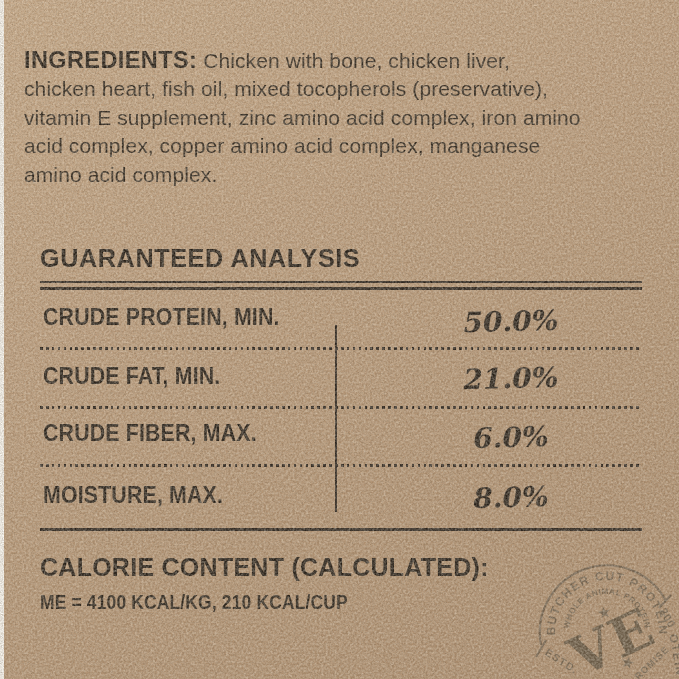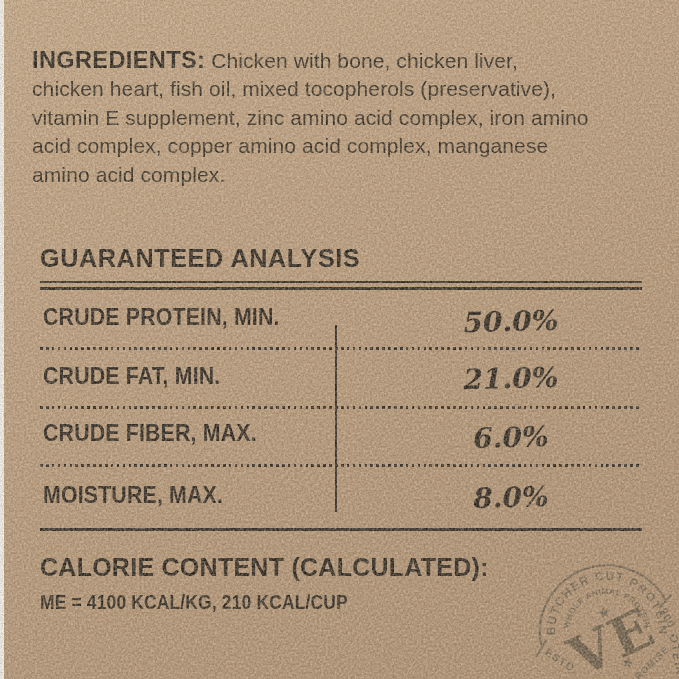--- a/index.html
+++ b/index.html
@@ -4,21 +4,21 @@
 <style>
   html,body{margin:0;padding:0;background:#888;}
   .page{
     position:relative;width:679px;height:679px;overflow:hidden;
     background:linear-gradient(155deg,#c6a887 0%,#bb9c7c 38%,#b49575 62%,#ab8c6d 100%);
     font-family:"Liberation Sans",sans-serif;color:#2a231b;
   }
   .edge-strip{position:absolute;left:0;top:0;width:4px;height:679px;background:#fbfaf6;z-index:8;}
 
   
-  .ingredients{position:absolute;left:32px;top:46px;width:606px;font-size:21px;line-height:28.4px;color:#2b241c;letter-spacing:0.1px;z-index:3;}
+  .ingredients{position:absolute;left:24px;top:46px;width:606px;font-size:21px;line-height:28.4px;color:#2b241c;letter-spacing:0.1px;z-index:3;}
   .ing-heading{font-weight:700;font-size:23.5px;letter-spacing:0.4px;color:#201a14;}
   .ing-text{white-space:pre-line;}
 
   
   .ga-title{position:absolute;left:40px;top:243px;font-size:26px;font-weight:700;letter-spacing:0.6px;color:#201a14;transform:scaleX(0.97);transform-origin:0 0;z-index:3;}
   .rule{position:absolute;left:40px;width:602px;background:#27201a;z-index:3;}
   .rule-a{top:281px;height:2px;}
   .rule-b{top:287px;height:2.5px;}
   .rule-bottom{top:528px;height:3px;}
   .dotted{position:absolute;left:40px;width:602px;height:2.6px;z-index:3;

